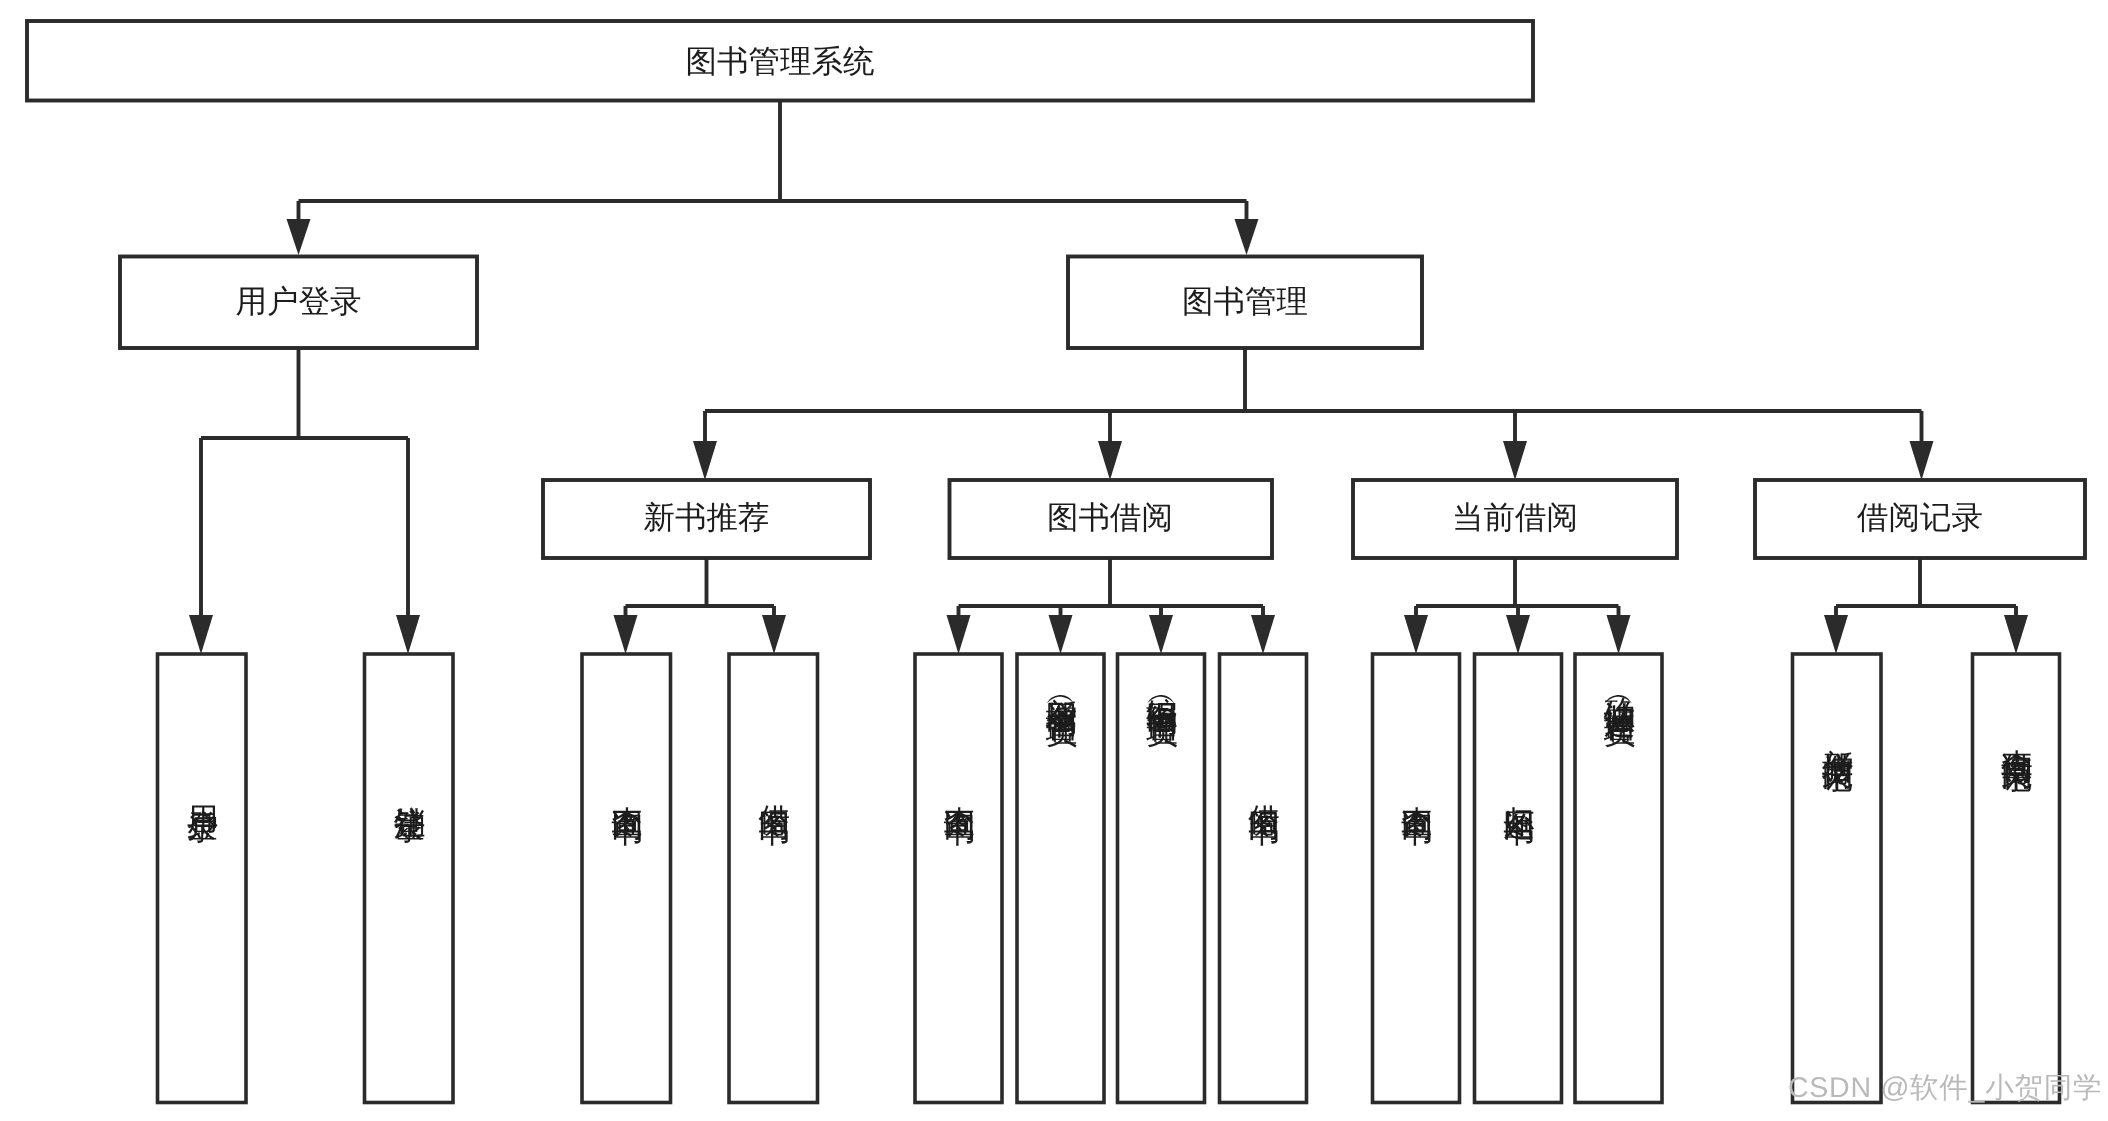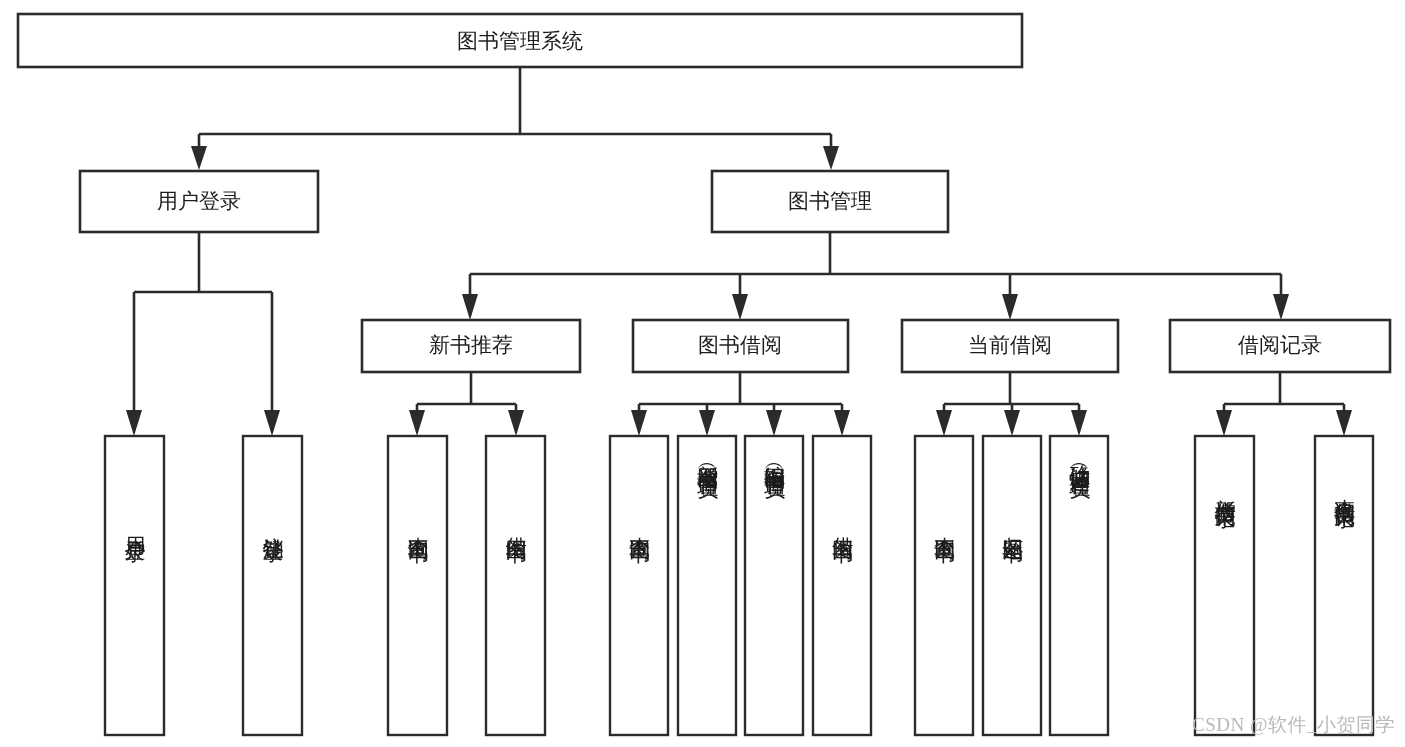--- a/index.html
+++ b/index.html
@@ -70,21 +70,21 @@
   .leaf-label-wrap {
     position: absolute;
     display: flex;
     align-items: flex-start;
     justify-content: center;
   }
   .watermark {
     position: absolute;
     left: 1192px;
     top: 712px;
-    font-family: Liberation Serif, serif;
+    font-family: Liberation Sans, sans-serif;
     font-size: 19px;
     color: #b9b9b9;
     white-space: nowrap;
     letter-spacing: 0.5px;
   }
 </style>
 </head>
 <body>
 
 <div id="diagram-root">

